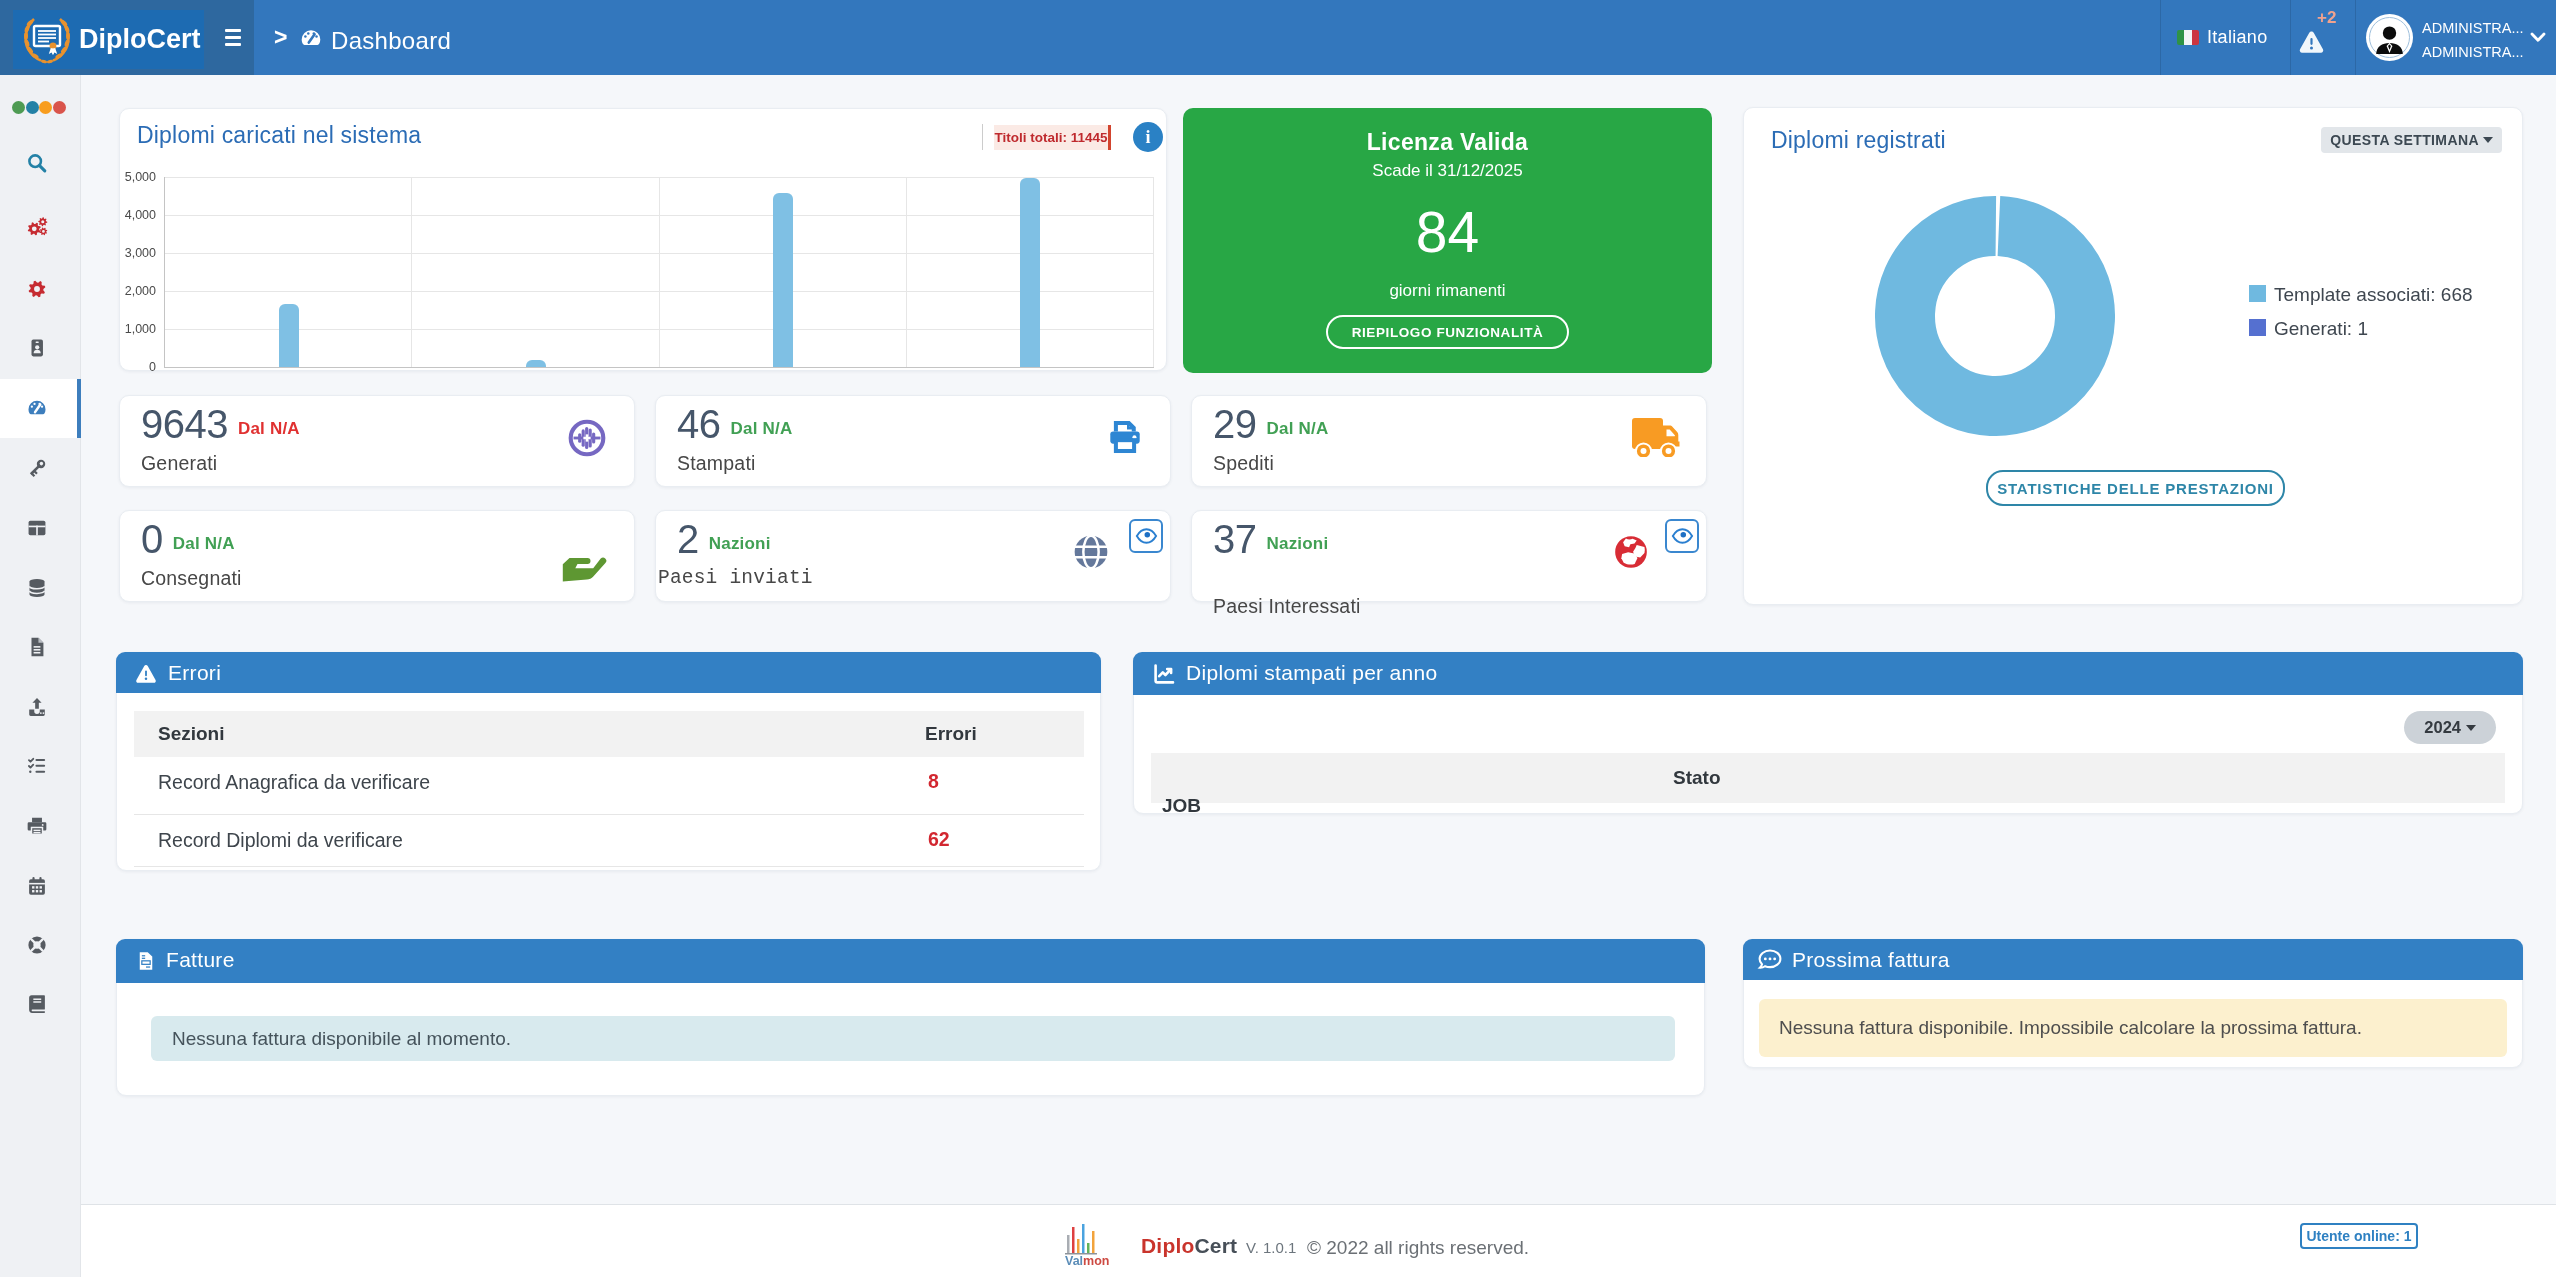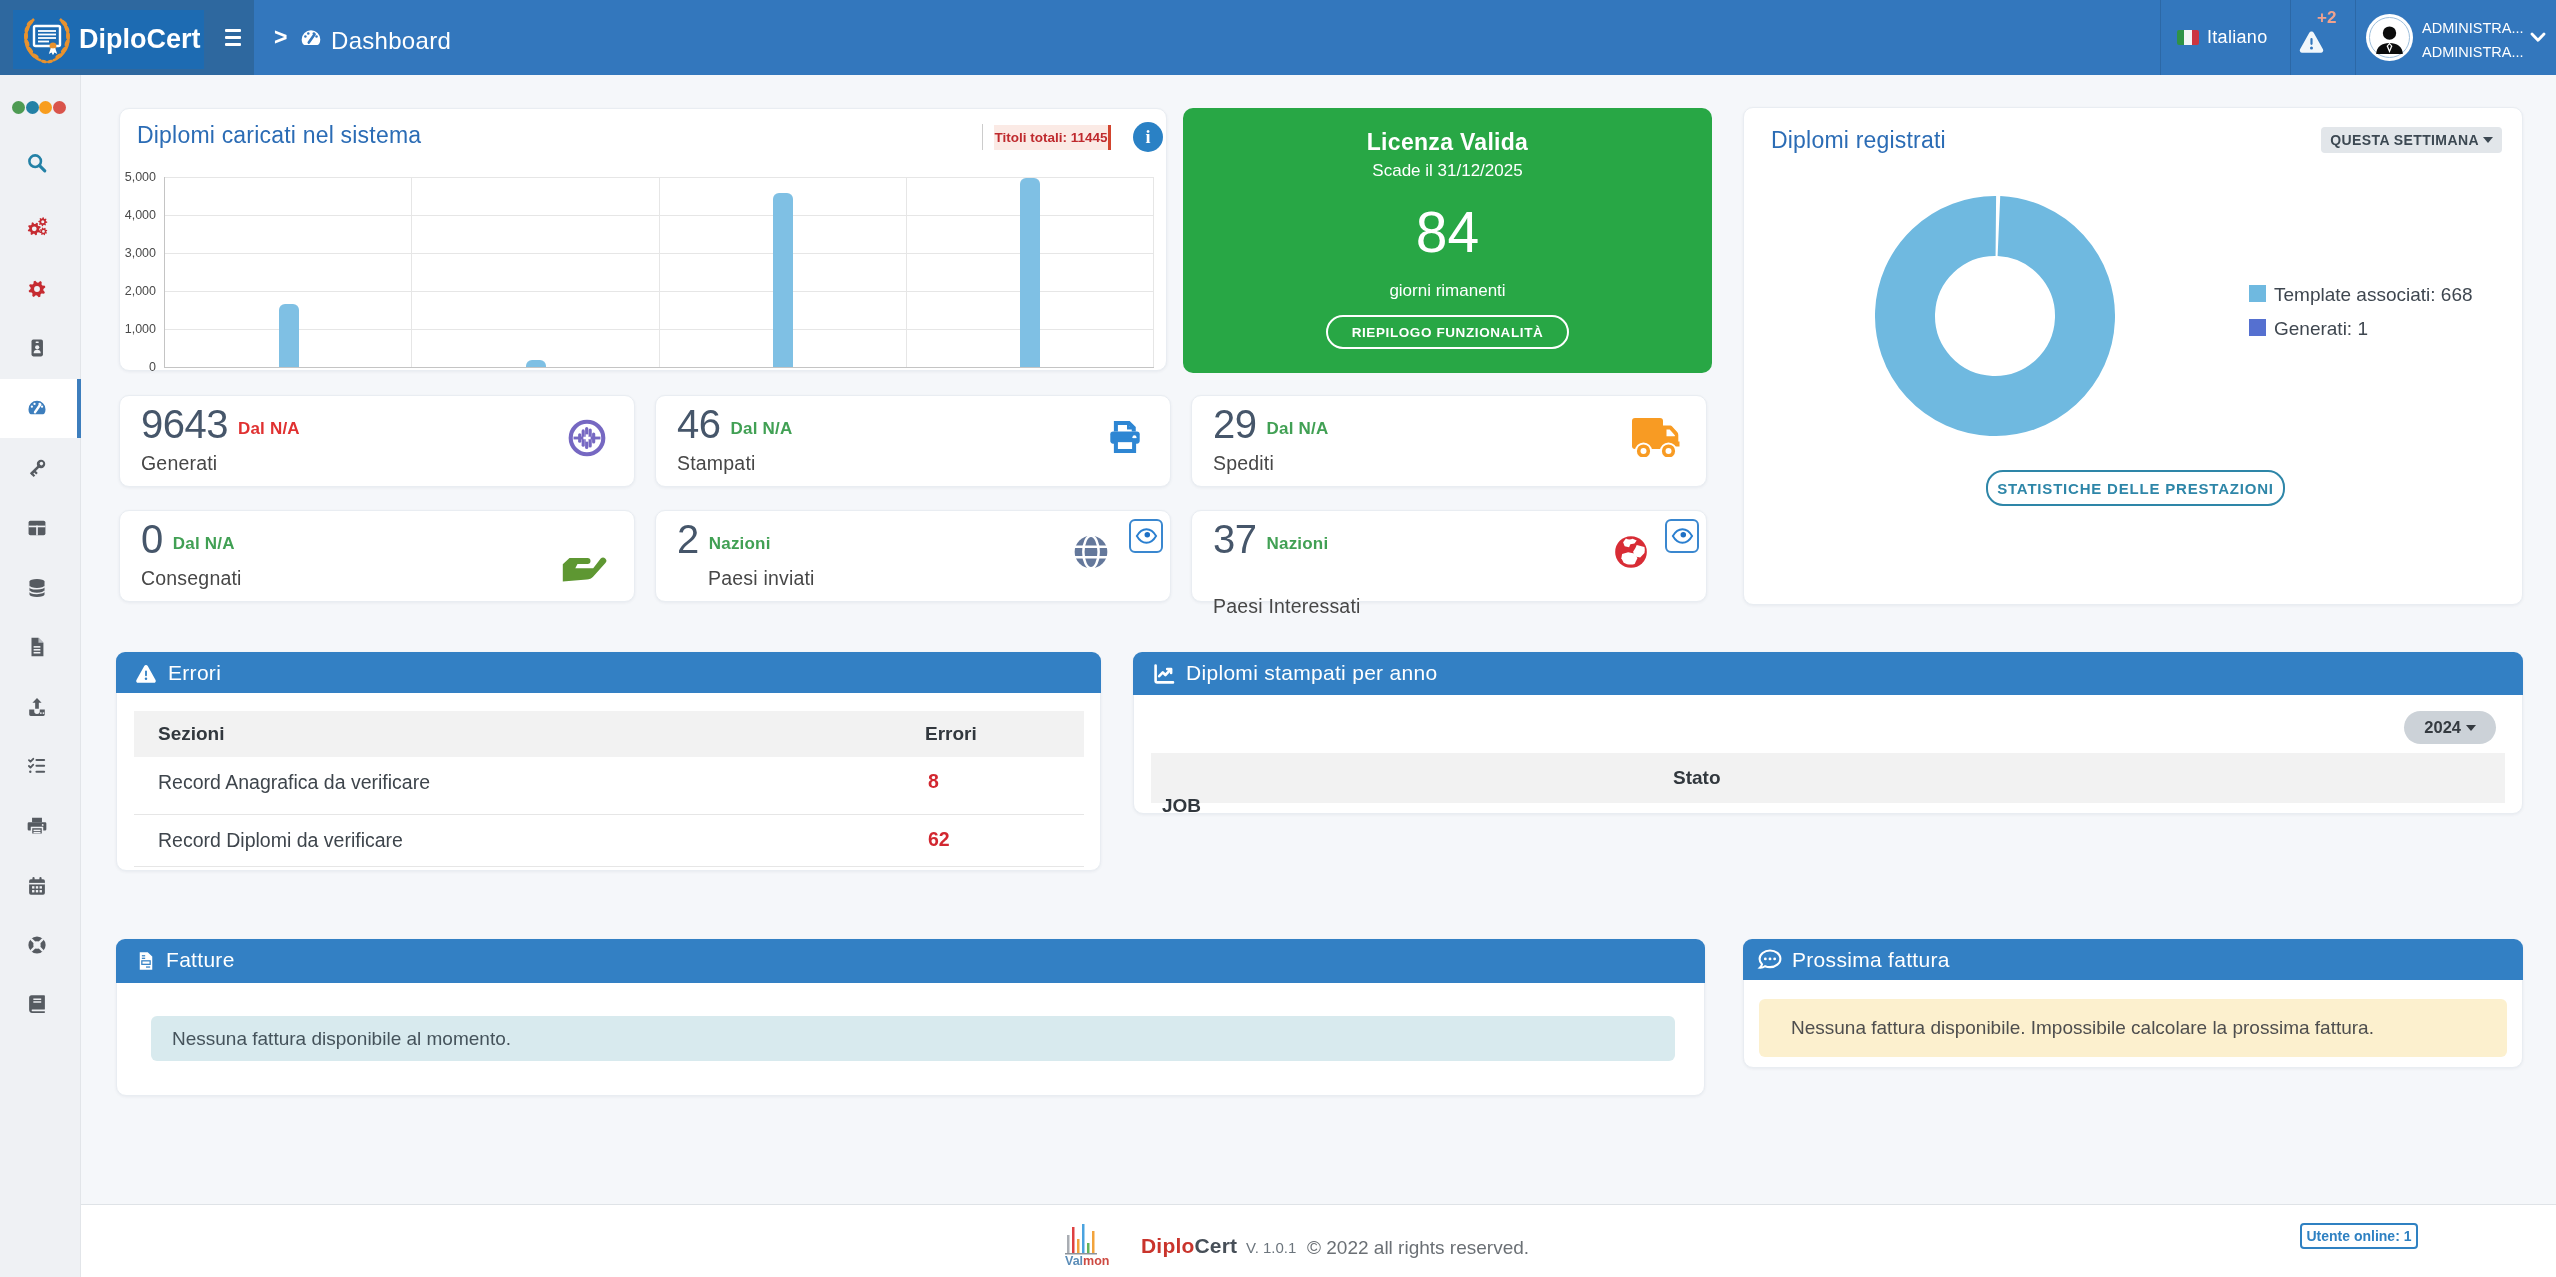--- a/index.html
+++ b/index.html
@@ -299,21 +299,21 @@
     <circle cx="37.5" cy="34" r="3" fill="#fff"></circle>
   </svg>
 <div class="card" style="left:119px;top:510px;width:516px;height:92px;"></div>
 <div class="abs num" style="left:141px;top:517px;">0<span class="sub" style="color:#41a054;margin-left:10px;vertical-align:4px;">Dal N/A</span></div>
 <div class="abs lbl" style="left:141px;top:567px;">Consegnati</div>
 <svg class="abs" style="left:562px;top:556px" width="45" height="26" viewBox="0 0 45 26">
     <path d="M.8 25.6 V8.2 L7.5 2 H25.5 a3 3 0 0 1 0 6 H15.5 l-2.2 4.2 h17.9 L38.7 2.6 a3.2 3.2 0 0 1 4.7 4.4 L31.3 20.6 c-1.6 1.9-4 3-6.5 3 z" fill="#5e9732"></path>
   </svg>
 <div class="card" style="left:655px;top:510px;width:516px;height:92px;"></div>
 <div class="abs num" style="left:677px;top:517px;">2<span class="sub" style="color:#41a054;margin-left:10px;vertical-align:4px;">Nazioni</span></div>
-<div class="abs lbl" style="left:708px;top:567px;">Paesi inviati</div>
+<div class="abs lbl" style="left:658px;top:567px;font-family:Liberation Mono, monospace;">Paesi inviati</div>
 <svg class="abs" style="left:1071px;top:532px" width="40" height="40" viewBox="0 0 24 24">
     <circle cx="12" cy="12" r="9.8" fill="#64789b"></circle>
     <rect x="2" y="8.1" width="20" height="1.5" fill="#fff"></rect>
     <rect x="2" y="14.4" width="20" height="1.5" fill="#fff"></rect>
     <ellipse cx="12" cy="12" rx="4.6" ry="9.8" fill="none" stroke="#fff" stroke-width="1.5"></ellipse>
   </svg>
 <div class="eyebtn" style="left:1129px;top:519px;"></div>
 <svg class="abs" style="left:1134px;top:525px" width="24" height="22" viewBox="0 0 24 24">
     <path d="M2 12 C5 6.8 8.8 4.6 12.5 4.6 s7.5 2.2 10.5 7.4 c-3 5.2-6.8 7.4-10.5 7.4 S5 17.2 2 12 z" fill="none" stroke="#2a7fd0" stroke-width="2.1"></path>
     <circle cx="13.4" cy="10.6" r="3" fill="#1d6fc4"></circle>
@@ -380,21 +380,21 @@
 <div class="chead" style="left:1743px;top:939px;width:780px;height:41px;"></div>
 <svg class="abs" style="left:1757px;top:947px" width="26" height="26" viewBox="0 0 24 24">
     <path d="M12 3.2 c-5.3 0-9.6 3.5-9.6 7.8 0 1.9 .85 3.6 2.25 4.9 -.3 1.2-1 2.3-1.95 3.2 1.7 .1 3.35-.4 4.7-1.35 1.4 .55 3 .85 4.6 .85 5.3 0 9.6-3.5 9.6-7.8 S17.3 3.2 12 3.2 z" fill="none" stroke="#fff" stroke-width="1.9"></path>
     <g fill="#fff">
       <circle cx="7.7" cy="11" r="1.3"></circle>
       <circle cx="12" cy="11" r="1.3"></circle>
       <circle cx="16.3" cy="11" r="1.3"></circle>
     </g>
   </svg>
 <div class="abs" style="left:1792px;top:948px;color:#fff;font-size:21px;letter-spacing:.3px;">Prossima fattura</div>
-<div class="abs" style="left:1759px;top:999px;width:748px;height:58px;background:#fcf0ce;border-radius:6px;color:#4e4e4e;font-size:19px;line-height:58px;padding-left:32px;">Nessuna fattura disponibile. Impossibile calcolare la prossima fattura.</div>
+<div class="abs" style="left:1759px;top:999px;width:748px;height:58px;background:#fcf0ce;border-radius:6px;color:#4e4e4e;font-size:19px;line-height:58px;padding-left:20px;">Nessuna fattura disponibile. Impossibile calcolare la prossima fattura.</div>
 <div class="abs" style="left:81px;top:1204px;width:2475px;height:73px;background:#fff;border-top:1px solid #dfe3e7;"></div>
 <svg class="abs" style="left:1063px;top:1221px" width="52" height="46" viewBox="0 0 52 46">
     <g>
       <rect x="4" y="14" width="2.5" height="18" fill="#a9adb3"></rect>
       <rect x="9" y="6" width="2.5" height="26" fill="#de4040"></rect>
       <rect x="14" y="18" width="2.5" height="14" fill="#f2a33c"></rect>
       <rect x="19" y="3" width="2.5" height="29" fill="#4aa3df"></rect>
       <rect x="24" y="22" width="2.5" height="10" fill="#62b35a"></rect>
       <rect x="29" y="10" width="2.5" height="22" fill="#f2a33c"></rect>
       <rect x="2" y="32" width="32" height="1.5" fill="#8d939a"></rect>

